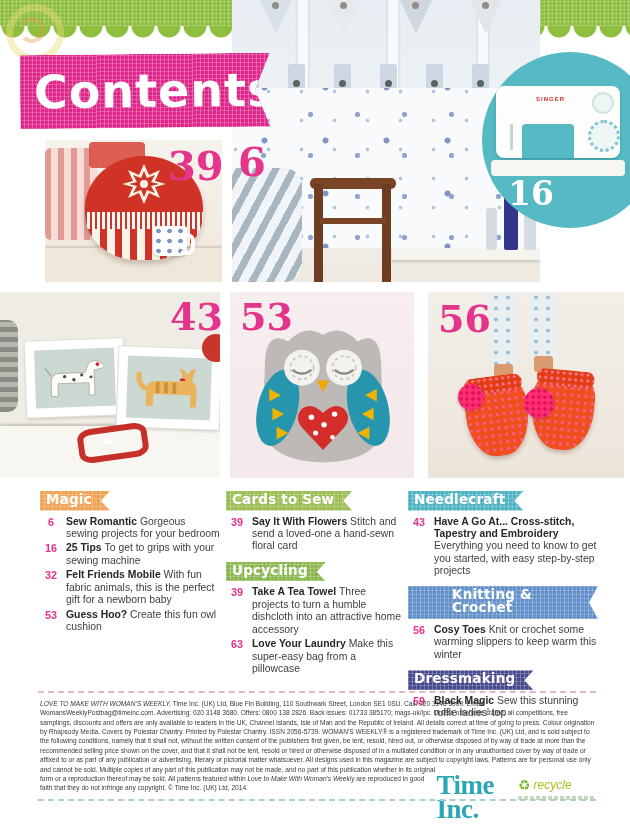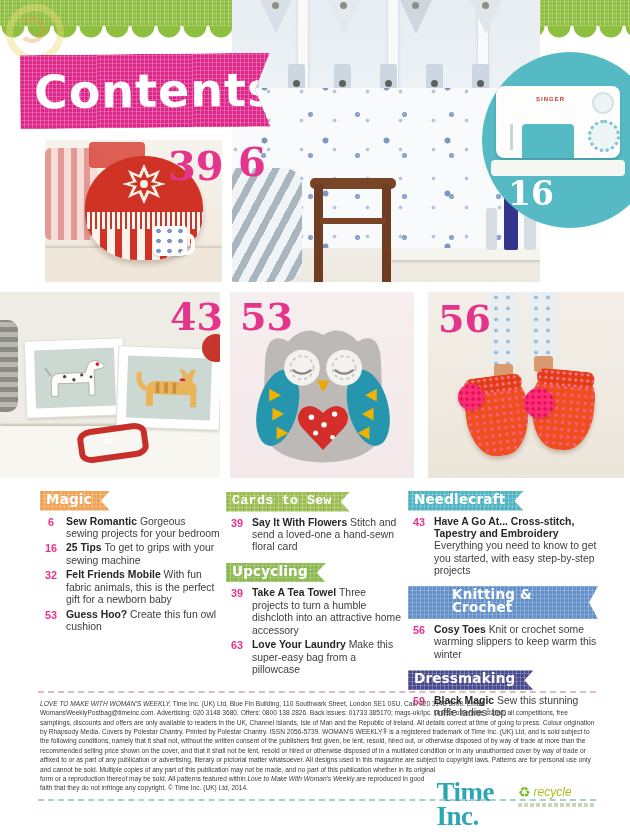--- a/index.html
+++ b/index.html
@@ -161,21 +161,21 @@
 
   
   .dash{position:absolute;left:38px;right:34px;border-top:2px dashed #dcb9c9;z-index:4;}
   .dash.top{top:691px;}
   .dash.bottom{top:799px;border-top-color:#a9cdd1;}
   .legal{position:absolute;left:40px;top:699px;width:556px;z-index:4;color:#3a3a3c;
         font-size:6.6px;line-height:1.42;}
   .legal .lead{font-style:italic;}
   .legal-row{display:flex;margin-top:0;}
   .legal-row .p2{width:398px;}
-  .logos{flex:1;display:flex;align-items:flex-start;justify-content:flex-end;gap:24px;padding-top:8px;margin-top:7px;}
+  .logos{flex:1;display:flex;align-items:flex-start;justify-content:flex-end;gap:24px;padding-top:8px;}
   .timeinc{font-family:"Liberation Serif",serif;font-weight:700;color:#2ba7b3;
         font-size:27px;line-height:.9;letter-spacing:-.5px;}
   .recycle{display:flex;flex-direction:column;align-items:flex-start;padding-top:4px;}
   .recycle .row{display:flex;align-items:center;gap:3px;}
   .recycle-icon{color:#76b82a;font-size:14px;line-height:1;}
   .recycle-word{color:#aebd1d;font-size:12px;font-style:italic;}
   .recycle-sub{margin-top:2px;width:78px;height:4px;
         background:repeating-linear-gradient(90deg,#ccd6ba 0 4px,rgba(0,0,0,0) 4px 6px);}
 </style>
 </head>
@@ -357,21 +357,21 @@
           <p class="txt"><b>25 Tips </b>To get to grips with your sewing machine</p>
         </div><div class="entry">
           <span class="pg">32</span>
           <p class="txt"><b>Felt Friends Mobile </b>With fun fabric animals, this is the perfect gift for a newborn baby</p>
         </div><div class="entry">
           <span class="pg">53</span>
           <p class="txt"><b>Guess Hoo? </b>Create this fun owl cushion</p>
         </div></div>
     </div>
   <div class="toc-col col-2">
-      <div class="sec"><div class="sec-h plaid" style="background-color: rgb(156, 191, 82); font-family: Liberation Mono, monospace;">Cards to Sew</div><div class="entry">
+      <div class="sec"><div class="sec-h plaid" style="background-color: rgb(156, 191, 82);">Cards to Sew</div><div class="entry">
           <span class="pg">39</span>
           <p class="txt"><b>Say It With Flowers </b>Stitch and send a loved-one a hand-sewn floral card</p>
         </div></div>
       <div class="sec"><div class="sec-h plaid" style="background-color: rgb(140, 185, 78);">Upcycling</div><div class="entry">
           <span class="pg">39</span>
           <p class="txt"><b>Take A Tea Towel </b>Three projects to turn a humble dishcloth into an attractive home accessory</p>
         </div><div class="entry">
           <span class="pg">63</span>
           <p class="txt"><b>Love Your Laundry </b>Make this super-easy bag from a pillowcase</p>
         </div></div>

